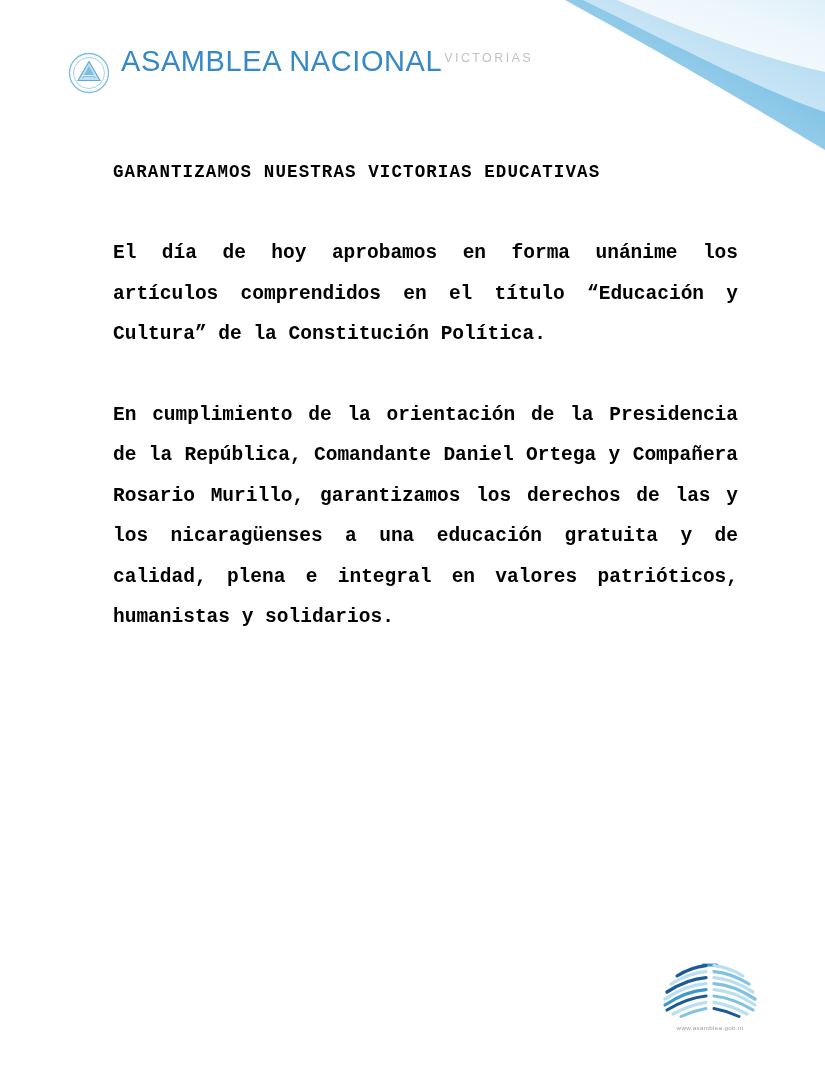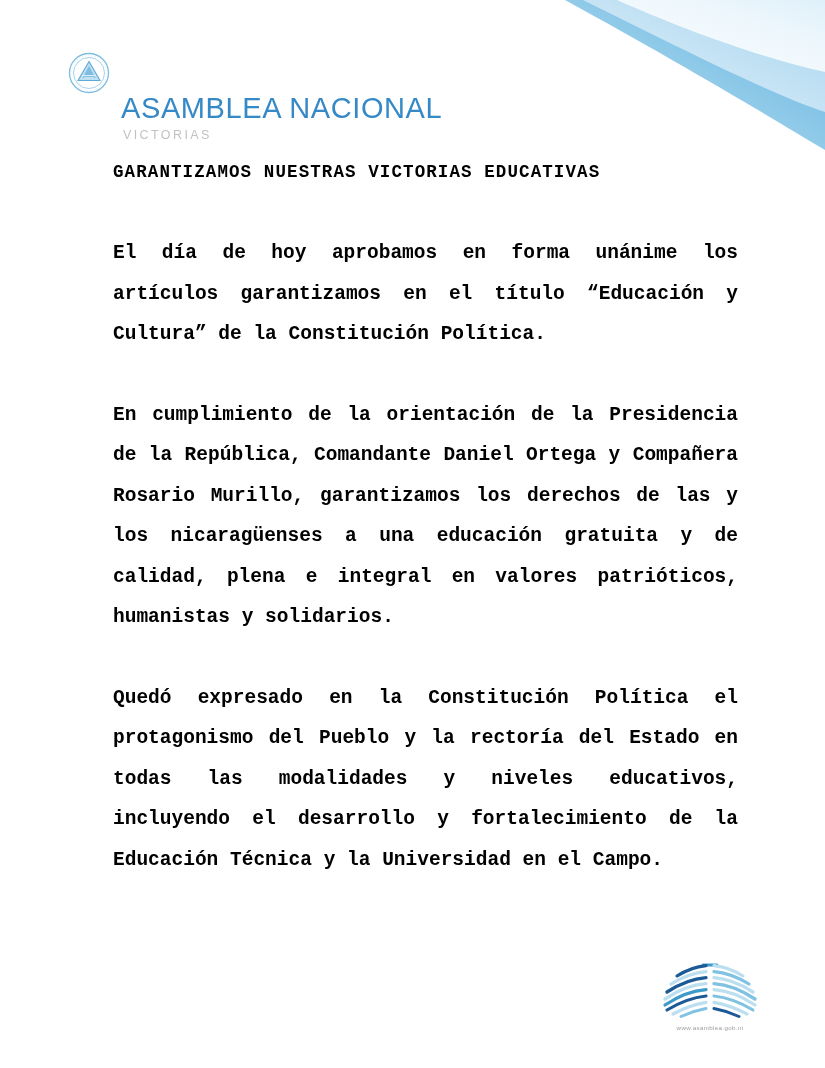--- a/index.html
+++ b/index.html
@@ -39,22 +39,20 @@
   .seal {
     width: 42px;
     height: 42px;
     flex: 0 0 42px;
     margin-top: 6px;
   }
 
   .brand-block {
     margin-left: 11px;
     display: flex;
-    flex-direction: column;
-    margin-top: 47px;
   }
 
   .brand-title {
     font-family: "Liberation Sans", sans-serif;
     font-size: 29px;
     font-weight: 400;
     letter-spacing: 0.6px;
     color: #3489c6;
     line-height: 1.05;
     white-space: nowrap;
@@ -173,25 +171,24 @@
     <span class="brand-title">ASAMBLEA NACIONAL</span>
     <span class="brand-sub">VICTORIAS</span>
   </span>
 </div>
 
 <div class="doc">
 
 
   <div class="heading-line">GARANTIZAMOS NUESTRAS VICTORIAS EDUCATIVAS</div>
 
-  <p class="para first">El día de hoy aprobamos en forma unánime los artículos garantizamos en el título “Educación y Cultura” de la Constitución Política.</p>
+  <p class="para first">El día de hoy aprobamos en forma unánime los artículos comprendidos en el título “Educación y Cultura” de la Constitución Política.</p>
 
   <p class="para">En cumplimiento de la orientación de la Presidencia de la República, Comandante Daniel Ortega y Compañera Rosario Murillo, garantizamos los derechos de las y los nicaragüenses a una educación gratuita y de calidad, plena e integral en valores patrióticos, humanistas y solidarios.</p>
 
-  <p class="para">Quedó expresado en la Constitución Política el protagonismo del Pueblo y la rectoría del Estado en todas las modalidades y niveles educativos, incluyendo el desarrollo y fortalecimiento de la Educación Técnica y la Universidad en el Campo.</p>
 </div>
 
 <div class="footer">
   <span class="dome">
     <svg class="dome" width="110" height="62" viewBox="0 0 110 62" xmlns="http://www.w3.org/2000/svg">
 
       <g fill="none" stroke-linecap="round">
 
         <path d="M48 7 L62 7" stroke="#3e9ac9" stroke-width="3"></path>
 

